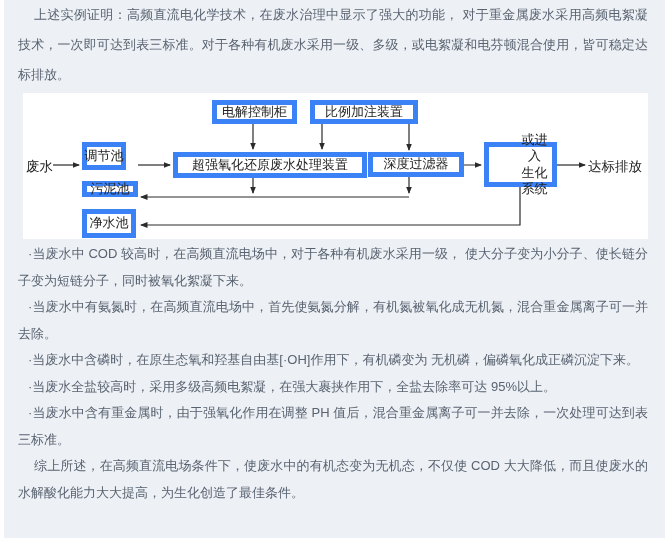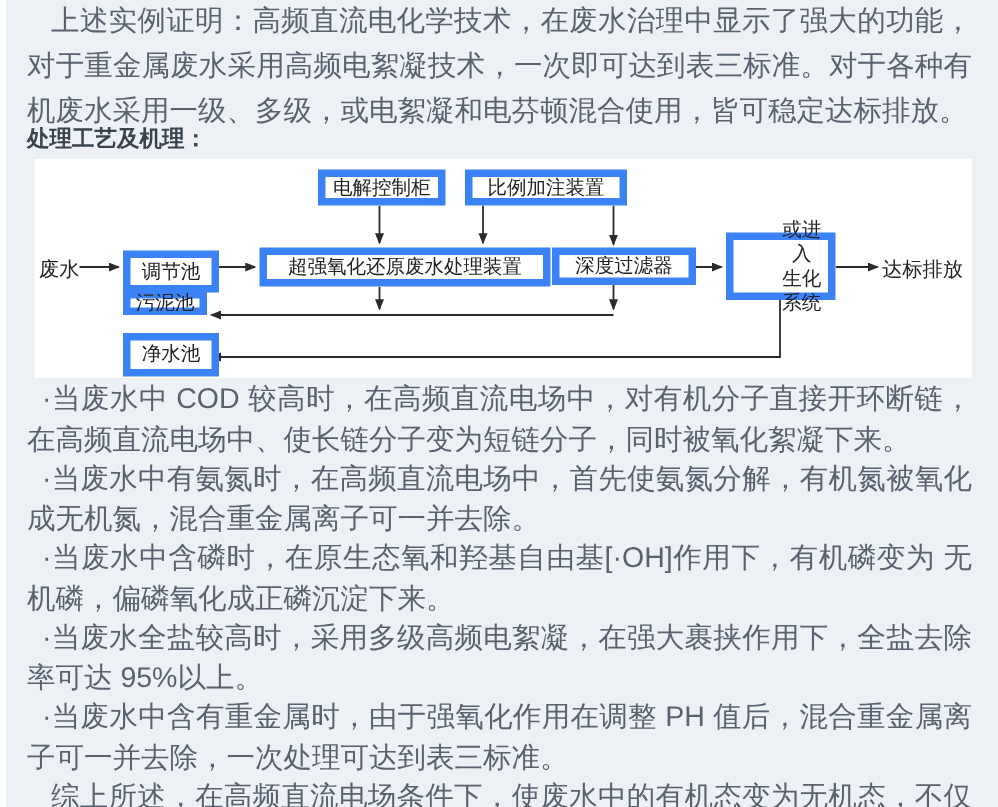--- a/index.html
+++ b/index.html
@@ -6,21 +6,21 @@
   html,body { margin:0; padding:0; }
   body {
     width:665px; height:538px; overflow:hidden;
     background:#edf1f6;
     font-family:"Liberation Sans", sans-serif;
     color:#596370;
   }
   .left-strip { position:absolute; left:0; top:0; width:4px; height:538px; background:#ffffff; }
   .page { position:relative; width:665px; height:538px; padding:0 17px 0 18px; }
   p.body {
-    margin:0; font-size:19px; line-height:30px;
+    margin:0; font-size:13px; line-height:30px;
     text-align:justify; color:#596370;
   }
   p.indent { text-indent:16px; }
   h3.sec {
     margin:-7px 0 0 0; padding:0;
     font-size:15px; line-height:20px; font-weight:bold; color:#3a444f;
   }
   
   .panel {
     position:relative; margin-left:5px; margin-top:3px;
@@ -45,21 +45,20 @@
 </style>
 </head>
 <body>
 
 <div class="left-strip"></div>
 
 <div class="page">
 
   <p class="body indent">上述实例证明：高频直流电化学技术，在废水治理中显示了强大的功能， 对于重金属废水采用高频电絮凝技术，一次即可达到表三标准。对于各种有机废水采用一级、多级，或电絮凝和电芬顿混合使用，皆可稳定达标排放。</p>
 
-  <h3 class="sec">处理工艺及机理：</h3>
 
   <div class="panel">
     <svg width="625" height="146" viewBox="0 0 625 146">
       <defs>
         <marker id="ah" markerWidth="9" markerHeight="8" refX="6.5" refY="3" orient="auto" markerUnits="userSpaceOnUse">
           <path d="M0,0 L7.5,3 L0,6 z" fill="#2b2b2b"></path>
         </marker>
       </defs>
       <g stroke="#2b2b2b" stroke-width="1.2" fill="none">
         <line x1="30" y1="72" x2="56" y2="72" marker-end="url(#ah)"></line>
@@ -75,32 +74,32 @@
         <polyline points="386,104 118,104" marker-end="url(#ah)"></polyline>
         <polyline points="497,94 497,132 118,132" marker-end="url(#ah)"></polyline>
       </g>
     </svg>
 
     <span class="dlabel" style="left:3px; top:65px;">废水</span>
 
     <div class="dbox" style="left:189px; top:7px;  width:85px;  height:24px;">电解控制柜</div>
     <div class="dbox" style="left:287px; top:7px;  width:108px; height:24px;">比例加注装置</div>
 
-    <div class="dbox" style="left:59px;  top:61px;  width:64px; height:28px;">调节池</div>
+    <div class="dbox" style="left:59px;  top:49px;  width:44px; height:28px;">调节池</div>
     <div class="dbox" style="left:59px;  top:88px;  width:56px; height:16px;">污泥池</div>
-    <div class="dbox" style="left:59px;  top:116px; width:64px; height:29px;">净水池</div>
+    <div class="dbox" style="left:59px;  top:116px; width:54px; height:29px;">净水池</div>
 
     <div class="dbox" style="left:150px; top:59px; width:194px; height:26px;">超强氧化还原废水处理装置</div>
     <div class="dbox" style="left:345px; top:59px; width:96px;  height:25px;">深度过滤器</div>
     <div class="dbox bio" style="left:461px; top:49px; width:73px; height:45px;">或进入
 生化系统</div>
 
     <span class="dlabel" style="left:565px; top:65px;">达标排放</span>
   </div>
 
-  <p class="body low bullet first-low">·当废水中 COD 较高时，在高频直流电场中，对有机分子直接开环断链， 在高频直流电场中、使长链分子变为短链分子，同时被氧化絮凝下来。</p>
+  <p class="body low bullet first-low">·当废水中 COD 较高时，在高频直流电场中，对于各种有机废水采用一级， 使大分子变为小分子、使长链分子变为短链分子，同时被氧化絮凝下来。</p>
   <p class="body low bullet">·当废水中有氨氮时，在高频直流电场中，首先使氨氮分解，有机氮被氧化成无机氮，混合重金属离子可一并去除。</p>
   <p class="body low bullet">·当废水中含磷时，在原生态氧和羟基自由基[·OH]作用下，有机磷变为 无机磷，偏磷氧化成正磷沉淀下来。</p>
   <p class="body low bullet">·当废水全盐较高时，采用多级高频电絮凝，在强大裹挟作用下，全盐去除率可达 95%以上。</p>
   <p class="body low bullet">·当废水中含有重金属时，由于强氧化作用在调整 PH 值后，混合重金属离子可一并去除，一次处理可达到表三标准。</p>
   <p class="body low indent">综上所述，在高频直流电场条件下，使废水中的有机态变为无机态，不仅使 COD 大大降低，而且使废水的水解酸化能力大大提高，为生化创造了最佳条件。</p>
 
 </div>
 
 </body></html>

